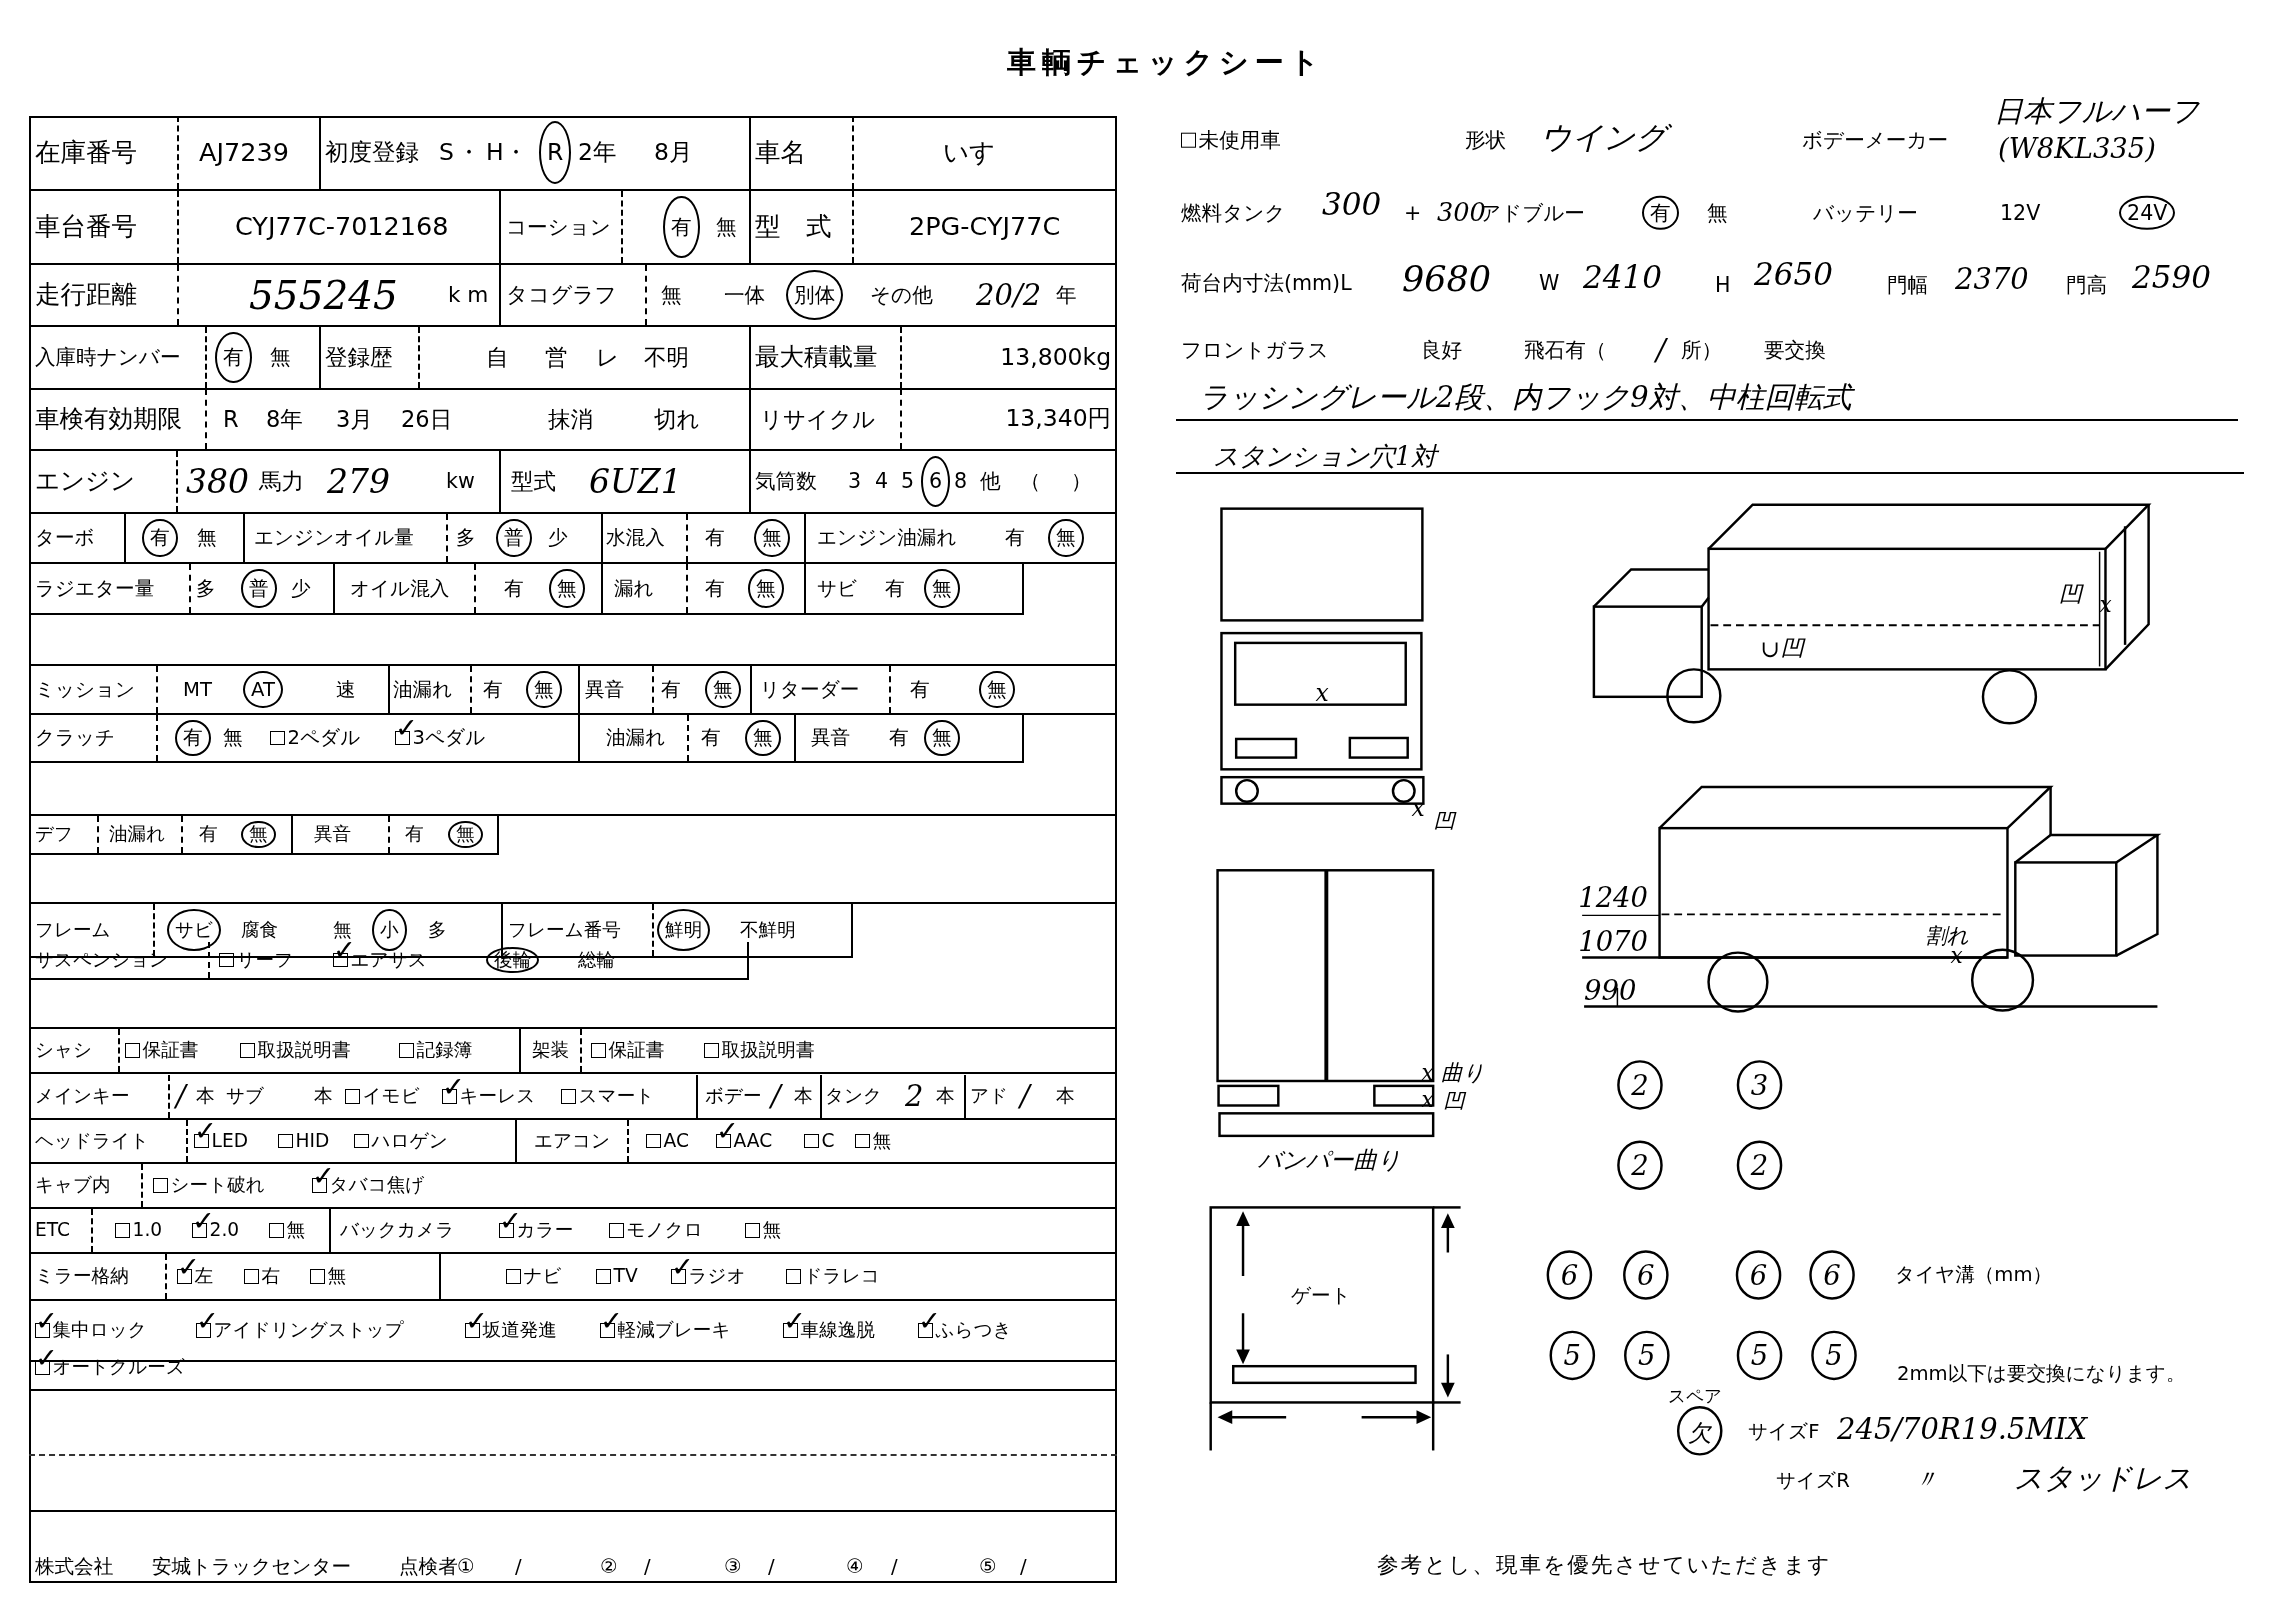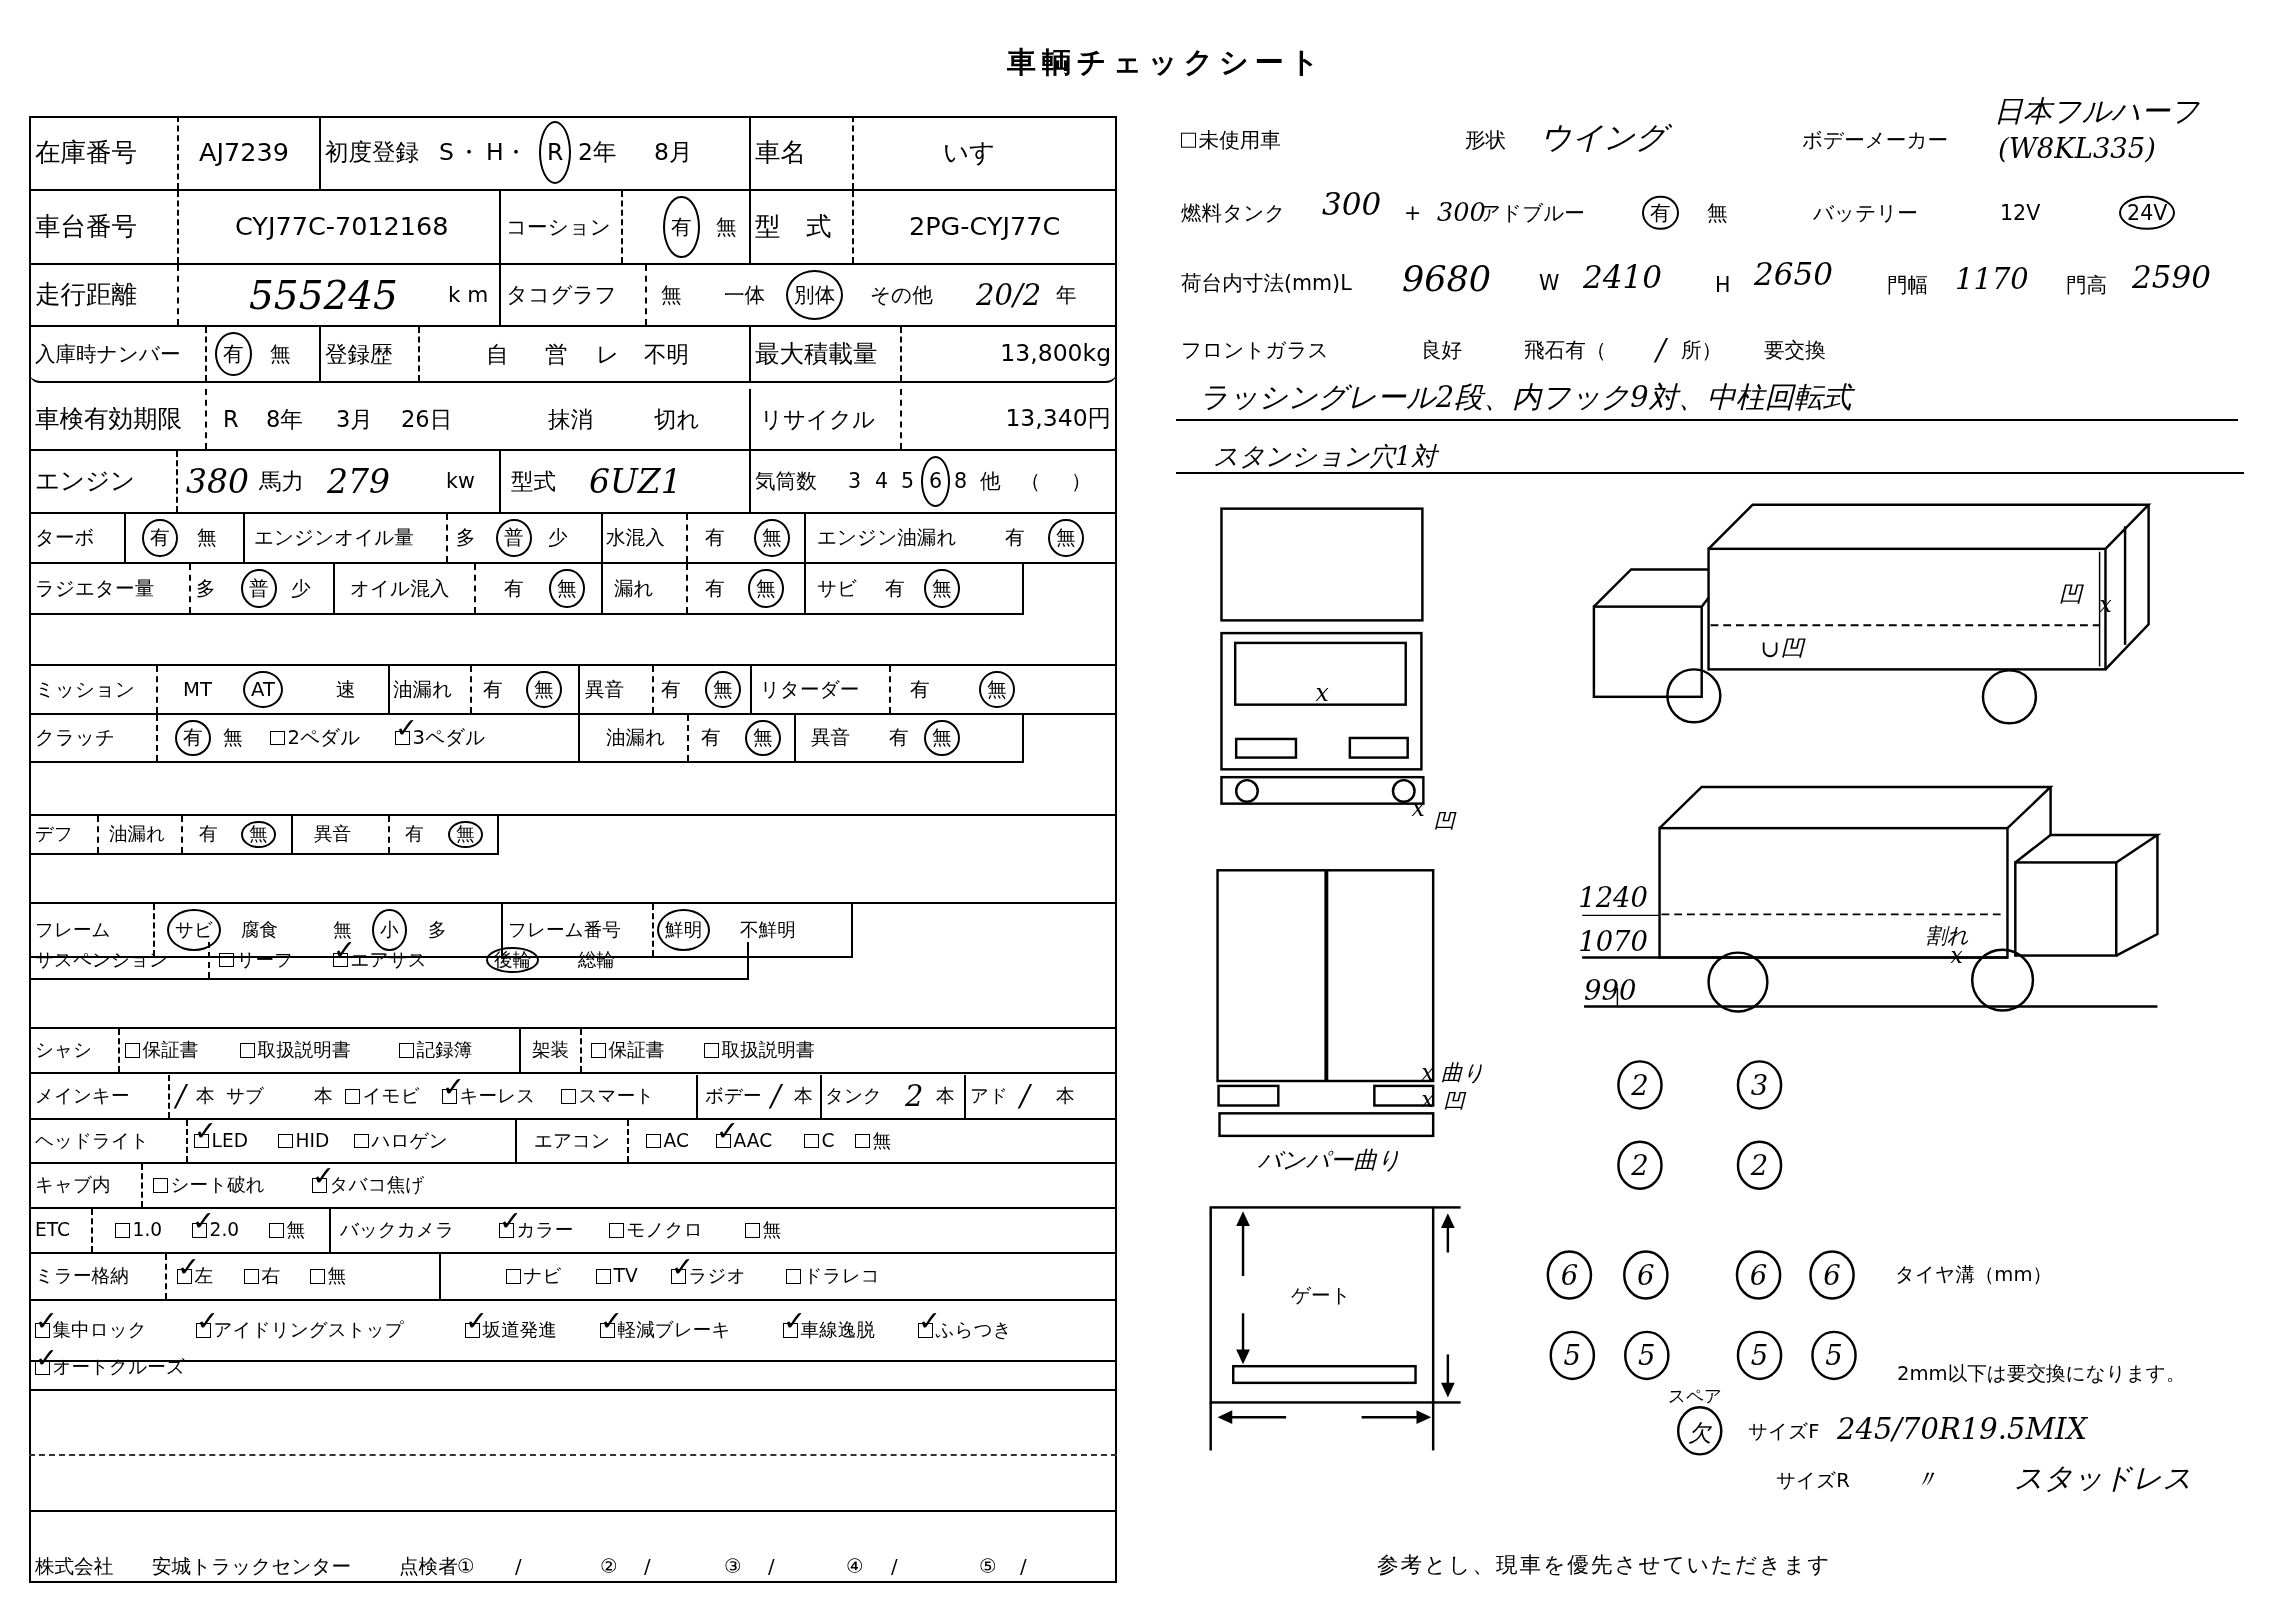--- a/index.html
+++ b/index.html
@@ -84,21 +84,21 @@
     <span class="t s" style="left:477px;font-size:21.6px">タコグラフ</span>
     <div class="vl d" style="left:616px"></div>
     <span class="t s" style="left:632px" data-circled="false">無</span>
     <span class="t s" style="left:695px" data-circled="false">一体</span>
     <span class="t s" style="left:765px" data-circled="true">別体</span>
     <span class="t s" style="left:841px" data-circled="false">その他</span>
     <span class="t hw" style="left:947px;font-size:29px">20/2</span>
     <span class="t s" style="left:1027px">年</span>
   </div>
 
-  <div class="row md" style="top:211px;height:56px;border-radius:11px;">
+  <div class="row md" style="top:211px;height:63px;">
     <span class="t" style="left:5.9px;font-size:20.6px">入庫時ナンバー</span>
     <div class="vl d" style="left:176px"></div>
     <span class="t" style="left:194px;font-size:20.6px" data-circled="true">有</span>
     <span class="t" style="left:241px;font-size:20.6px" data-circled="false">無</span>
     <div class="vl" style="left:290px"></div>
     <span class="t" style="left:296px">登録歴</span>
     <div class="vl d" style="left:389px"></div>
     <span class="t" style="left:457px" data-circled="false">自</span>
     <span class="t" style="left:516px" data-circled="false">営</span>
     <span class="t" style="left:567px" data-circled="false">レ</span>
@@ -540,21 +540,21 @@
 <div class="a" style="left:2000px;top:213px;" data-circled="false">12V</div>
 <div class="a" style="left:2127px;top:213px;" data-circled="true">24V</div>
 
 <div class="a" style="left:1181px;top:283px;">荷台内寸法(mm)L</div>
 <div class="a hw" style="left:1402px;top:279px;font-size:35px;">9680</div>
 <div class="a" style="left:1539px;top:283px;">W</div>
 <div class="a hw" style="left:1583px;top:277px;font-size:31px;">2410</div>
 <div class="a" style="left:1715px;top:285px;">H</div>
 <div class="a hw" style="left:1754px;top:274px;font-size:31px;">2650</div>
 <div class="a" style="left:1887px;top:285px;">門幅</div>
-<div class="a hw" style="left:1955px;top:279px;font-size:29px;">1170</div>
+<div class="a hw" style="left:1955px;top:279px;font-size:29px;">2370</div>
 <div class="a" style="left:2066px;top:285px;">門高</div>
 <div class="a hw" style="left:2132px;top:277px;font-size:31px;">2590</div>
 
 <div class="a" style="left:1181px;top:350px;">フロントガラス</div>
 <div class="a" style="left:1421px;top:350px;" data-circled="false">良好</div>
 <div class="a" style="left:1524px;top:350px;" data-circled="false">飛石有（</div>
 <div class="a hw" style="left:1656px;top:350px;font-size:29px;">/</div>
 <div class="a" style="left:1681px;top:350px;">所）</div>
 <div class="a" style="left:1764px;top:350px;" data-circled="false">要交換</div>
 

